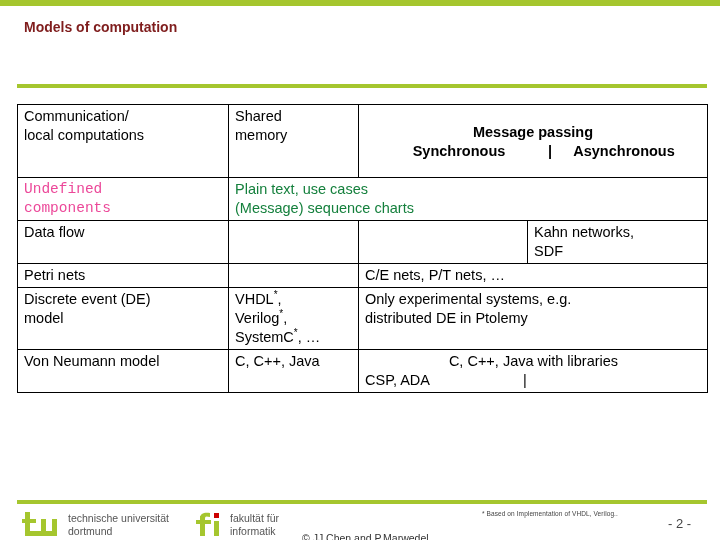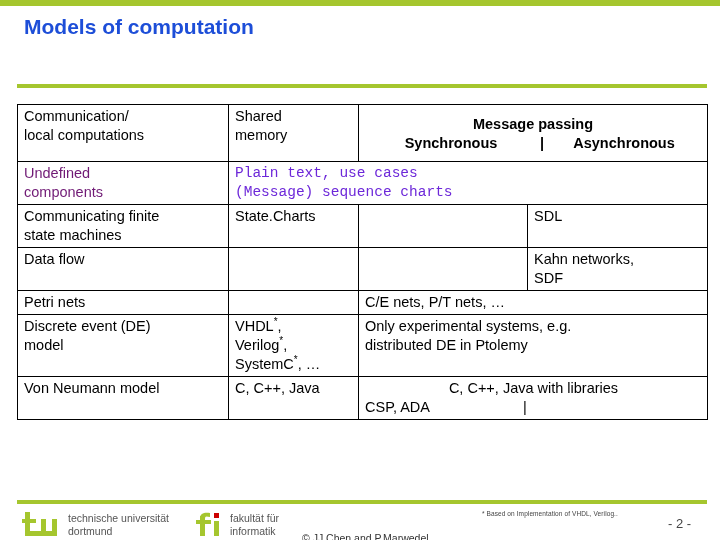--- a/index.html
+++ b/index.html
@@ -16,23 +16,23 @@
   .top-bar {
     position: absolute; left: 0; top: 0;
     width: 720px; height: 6px;
     background: var(--green, #a5c62e);
   }
 
   
   .title {
     position: absolute; left: 24px; top: 14px;
     width: 660px;
-    font-size: 21px;
+    font-size: 14px;
     font-weight: bold;
-    color: #1d4ed8;
+    color: #7f1d1d;
     line-height: 26px;
     letter-spacing: 0px;
   }
   .title span { display: block; }
 
   .title-rule {
     position: absolute; left: 17px; top: 84px;
     width: 690px; height: 4px;
     background: var(--green, #a5c62e);
   }
@@ -58,21 +58,21 @@
     text-align: left;
   }
   .c1 { width: 211px; }
   .c2 { width: 130px; }
   .c3 { width: 169px; }
   .c4 { width: 180px; }
 
   thead td { font-weight: bold; }
   .hdr-mp {
     text-align: center;
-    padding: 8px !important;
+    padding: 16px !important;
     vertical-align: top;
   }
   .hdr-mp .mp-top {
     font-weight: bold;
     text-align: center;
     padding-top: 2px;
   }
   .hdr-mp .mp-bot {
     display: flex;
     font-weight: bold;
@@ -158,39 +158,30 @@
           <div class="s">Synchronous</div>
           <div class="bar">|</div>
           <div class="a">Asynchronous</div>
         </div>
       </td>
     </tr>
   </thead>
   <tbody>
 
     <tr>
-      <td class="c1 red" style="color: #701a75;">
+      <td class="c1 red" style="color: #ec4899; font-family: Liberation Mono, monospace;">
         <div>Undefined</div>
         <div>components</div>
       </td>
-      <td class="red center" colspan="3" style="color: #6d28d9; font-family: Liberation Mono, monospace;">
+      <td class="red center" colspan="3" style="color: #15803d;">
         <div>Plain text, use cases</div>
         <div>(Message) sequence charts</div>
       </td>
     </tr>
 
-    <tr>
-      <td class="c1">
-        <div>Communicating finite</div>
-        <div>state machines</div>
-      </td>
-      <td class="c2">State.Charts</td>
-      <td class="c3"></td>
-      <td class="c4">SDL</td>
-    </tr>
 
     <tr>
       <td class="c1">
         <div>Data flow</div>
       </td>
       <td class="c2"></td>
       <td class="c3"></td>
       <td class="c4">
         <div>Kahn networks,</div>
         <div>SDF</div>

